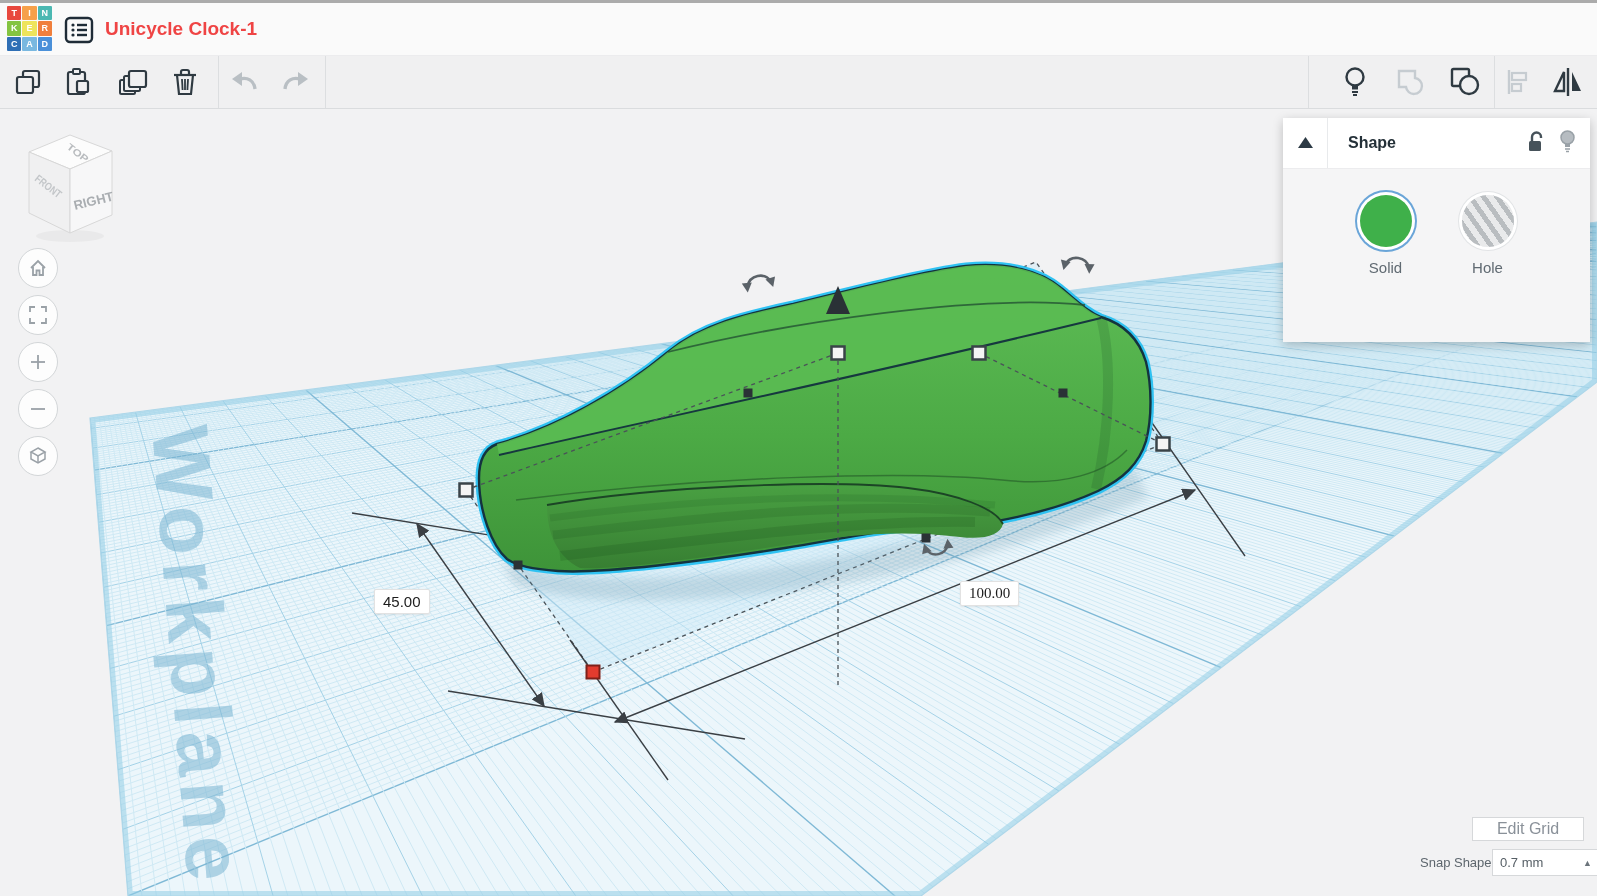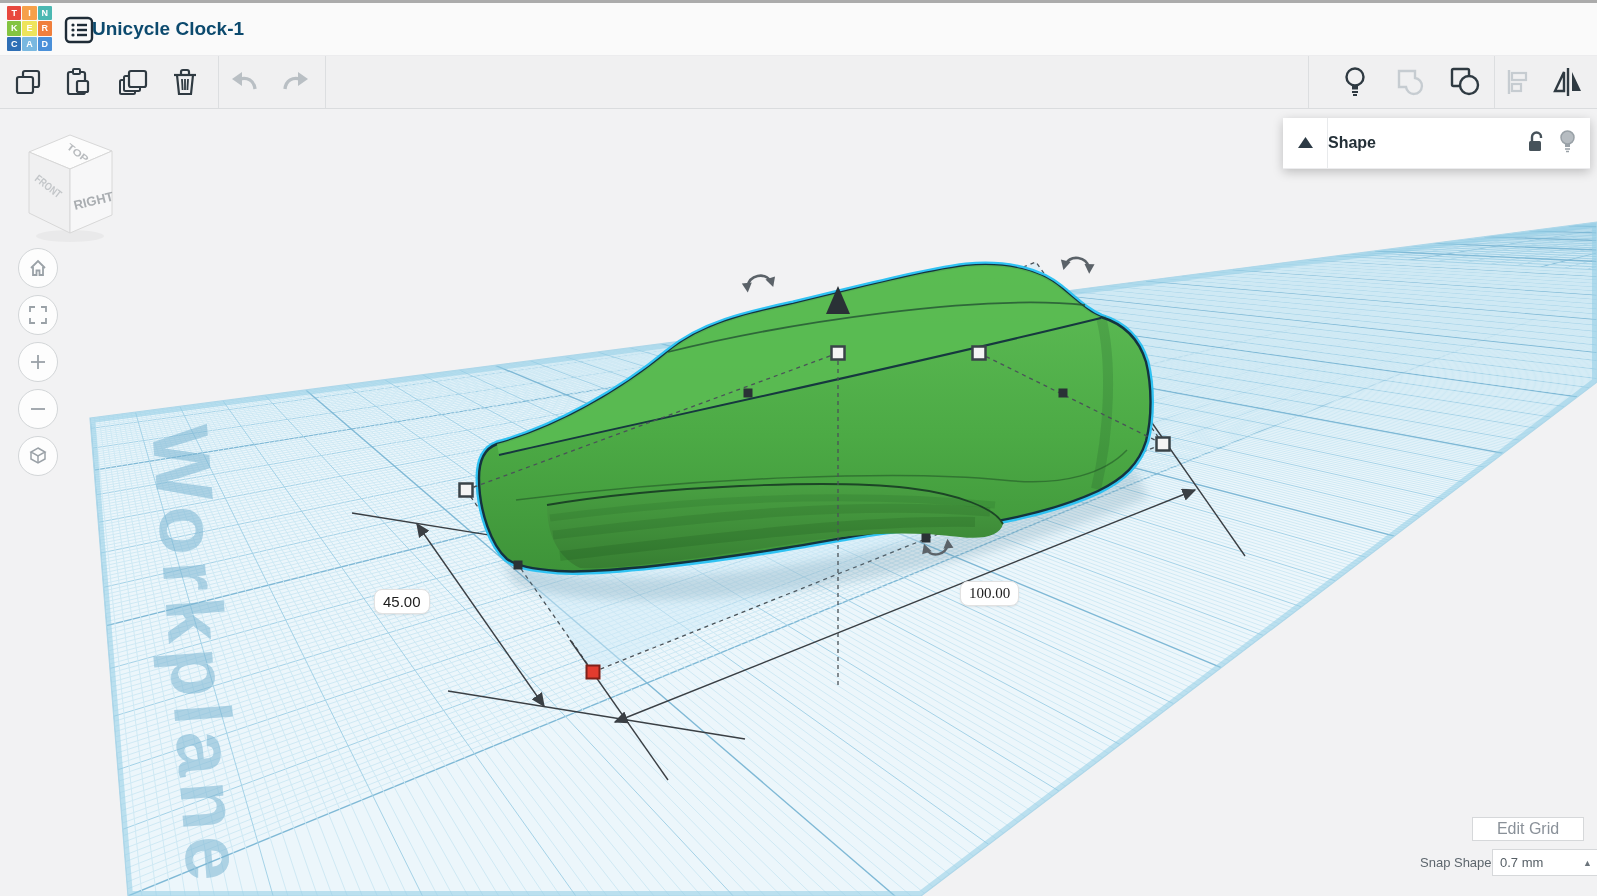--- a/index.html
+++ b/index.html
@@ -18,21 +18,21 @@
   .logo span:nth-child(2){background:#f6a04a;}
   .logo span:nth-child(3){background:#4bb8b2;}
   .logo span:nth-child(4){background:#84c441;}
   .logo span:nth-child(5){background:#eee45c;}
   .logo span:nth-child(6){background:#f07f3c;}
   .logo span:nth-child(7){background:#2f6fb5;}
   .logo span:nth-child(8){background:#79b8e0;}
   .logo span:nth-child(9){background:#4a90d9;}
   .props-btn{position:absolute;left:64px;top:12px;width:30px;height:30px;background:none;
         border:none;padding:0;cursor:pointer;}
-  .doc-title{position:absolute;left:92px;top:15px;font-size:19px;font-weight:bold;color:#0c4a6e;}
+  .doc-title{position:absolute;left:105px;top:15px;font-size:19px;font-weight:bold;color:#ef4444;}
 
   
   .toolbar{position:absolute;top:56px;left:0;width:100%;height:52px;background:#f0f0f1;
         border-bottom:1px solid #dadcde;z-index:30;}
   .tb{position:absolute;top:7px;width:40px;height:38px;background:none;border:none;padding:0;
       display:flex;align-items:center;justify-content:center;cursor:pointer;}
   .tb svg{display:block;}
   .tb-sep{position:absolute;top:0;width:1px;height:52px;background:#dcdee0;}
 
   
@@ -41,32 +41,32 @@
 
   
   .viewcube{position:absolute;left:22px;top:132px;z-index:10;cursor:pointer;}
   .navcol{position:absolute;left:18px;top:248px;z-index:10;display:flex;flex-direction:column;gap:7px;}
   .navbtn{width:40px;height:40px;border-radius:50%;background:#fdfdfd;border:1px solid #d3d6d8;
         color:#9aa1a7;display:flex;align-items:center;justify-content:center;cursor:pointer;
         font-size:20px;padding:0;}
   .navbtn svg{display:block;}
 
   
-  .dim-label{position:absolute;background:#fff;border:1px solid #e2e2e2;border-radius:8px;
+  .dim-label{position:absolute;background:#fff;border:1px solid #e2e2e2;border-radius:2px;
         padding:3px 8px;font-size:15px;color:#1c1c1c;z-index:8;box-shadow:0 1px 2px rgba(0,0,0,.08);}
   #dim-depth{left:374px;top:589px;}
   #dim-width{left:960px;top:581px;font-family:Liberation Serif, serif;}
 
   
   .panel{position:absolute;left:1283px;top:118px;width:307px;z-index:25;background:#f5f5f6;
         box-shadow:0 3px 10px rgba(0,0,0,.22);}
   .panel-head{height:50px;background:#fff;border-bottom:1px solid #ececee;display:flex;align-items:center;}
   .panel-collapse{width:45px;height:50px;border:none;background:#fff;border-right:1px solid #e8eaec;
         color:#2c3a45;font-size:13px;cursor:pointer;}
-  .panel-title{flex:1;font-size:16px;font-weight:bold;color:#243038;}
+  .panel-title{flex:1;margin-left:20px;font-size:16px;font-weight:bold;color:#243038;}
   .panel-icons{display:flex;gap:14px;margin-right:14px;}
   .panel-icon-btn{background:none;border:none;padding:0;cursor:pointer;}
   .panel-body{height:147px;display:flex;justify-content:center;gap:50px;padding-top:26px;}
   .mat-opt{display:flex;flex-direction:column;align-items:center;gap:12px;cursor:pointer;background:none;border:none;padding:0;}
   .mat-circle{width:52px;height:52px;border-radius:50%;}
   .mat-solid{background:#3fb04a;box-shadow:0 0 0 3px #fff,0 0 0 5px #6aa5d8;}
   .mat-hole{background:repeating-linear-gradient(55deg,#b9bdc0 0 5px,#e9eaeb 5px 11px);
         box-shadow:0 0 0 3px #fff,0 0 0 4px #e2e4e6;}
   .mat-label{font-size:15px;color:#606a72;}
 
@@ -1017,20 +1017,30 @@
         <button class="panel-icon-btn">
           <svg width="17" height="23" viewBox="0 0 17 23">
             <circle cx="8.5" cy="7.5" r="6.5" fill="#b6bcc1" stroke="#99a1a7" stroke-width="1.5"></circle>
             <path d="M6,14 h5 v3 h-5 z" fill="#99a1a7"></path>
             <line x1="6" y1="19" x2="11" y2="19" stroke="#99a1a7" stroke-width="1.5"></line>
             <line x1="7" y1="21.5" x2="10" y2="21.5" stroke="#99a1a7" stroke-width="1.5"></line>
           </svg>
         </button>
       </div>
     </div>
+    <div class="panel-body">
+      <button class="mat-opt">
+        <span class="mat-circle mat-solid"></span>
+        <span class="mat-label">Solid</span>
+      </button>
+      <button class="mat-opt">
+        <span class="mat-circle mat-hole"></span>
+        <span class="mat-label">Hole</span>
+      </button>
+    </div>
   </div>
 
   <button class="editgrid-btn">Edit Grid</button>
   <span class="snap-label">Snap Shape</span>
   <div class="snap-select">
     <span>0.7 mm</span>
     <span class="snap-caret">▲</span>
   </div>
 
 </div>

